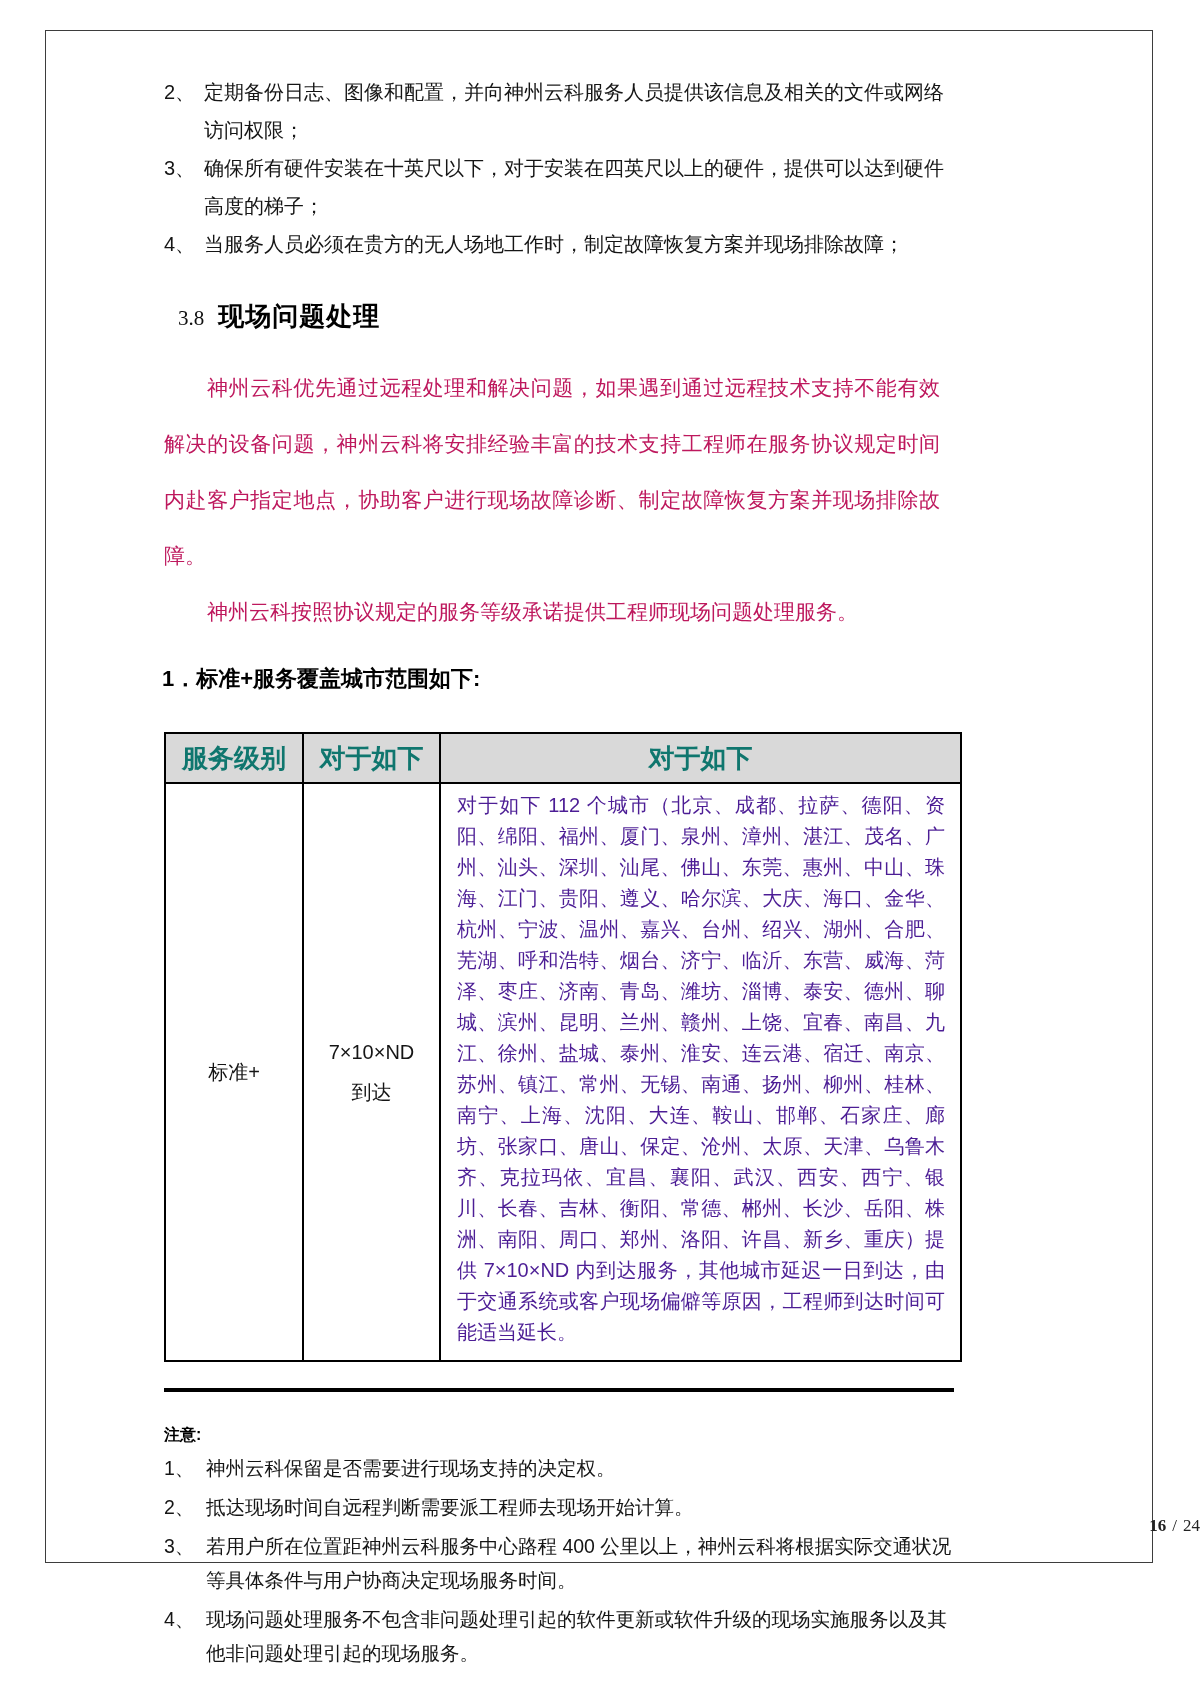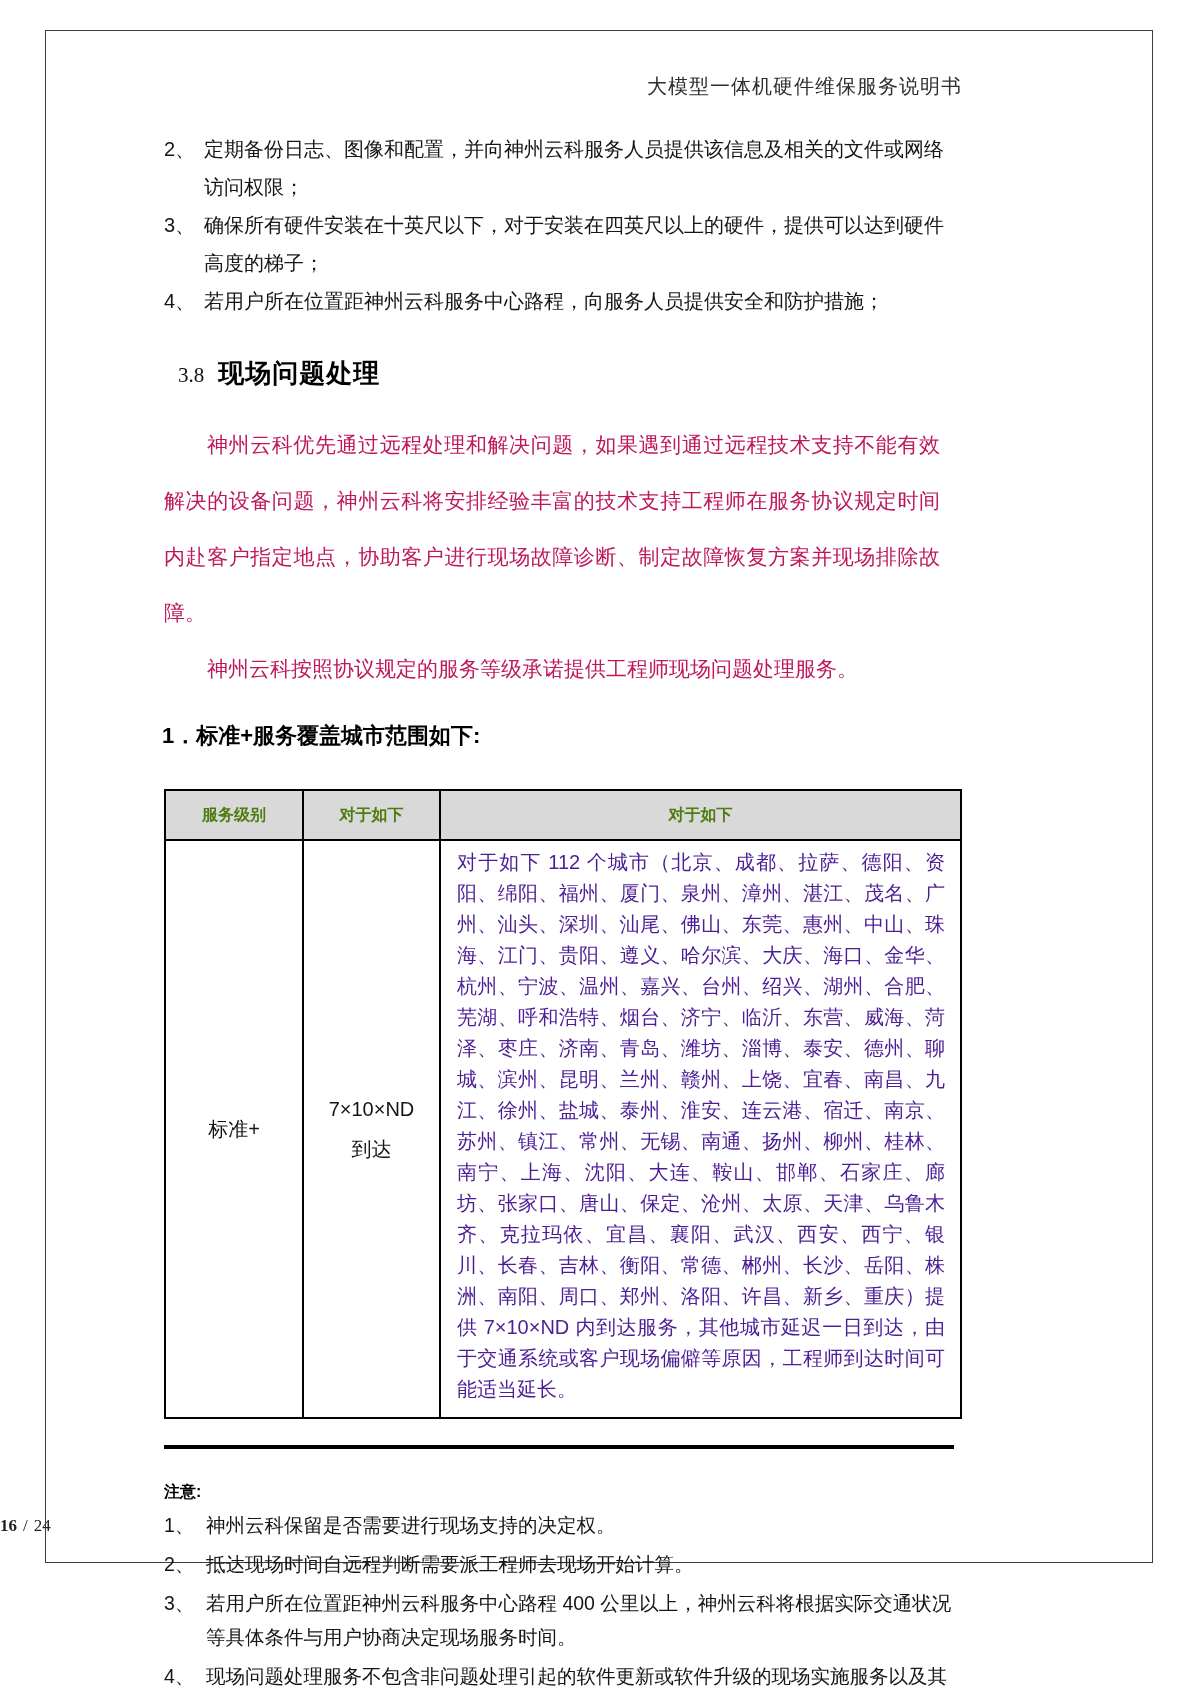--- a/index.html
+++ b/index.html
@@ -91,23 +91,23 @@
     border-collapse: collapse;
     table-layout: fixed;
   }
   .service-table th,
   .service-table td {
     border: 2px solid #000;
   }
   .service-table th {
     background: #d9d9d9;
     height: 46px;
-    font-size: 16px;
-    font-weight: bold;
-    color: #4d7c0f;
+    font-size: 26px;
+    font-weight: bold;
+    color: #0f766e;
   }
   .col-level { width: 134px; }
   .col-resp  { width: 133px; }
   .cell-center {
     text-align: center;
     vertical-align: middle;
     font-size: 20px;
     color: #151515;
   }
   .resp-lines div { line-height: 40px; }
@@ -140,48 +140,47 @@
   }
   .notes .num {
     flex: none;
     width: 42px;
   }
   .footer {
     position: absolute;
     left: 0;
     right: 0;
     top: 1516px;
-    text-align: left;
+    text-align: right;
     font-size: 17px;
     font-family: "Liberation Serif", serif;
     color: #222;
   }
   .footer .pg { font-weight: bold; }
   .footer .sep { padding: 0 6px; }
 </style>
 </head>
 <body>
 
 <div class="page">
   <div class="frame">
 
-    <div class="doc-header">大模型一体机硬件维保服务说明书</div>
 
     <div class="top-list">
       <div class="li">
         <span class="num">2、</span>
         <span class="txt">定期备份日志、图像和配置，并向神州云科服务人员提供该信息及相关的文件或网络访问权限；</span>
       </div>
       <div class="li">
         <span class="num">3、</span>
         <span class="txt">确保所有硬件安装在十英尺以下，对于安装在四英尺以上的硬件，提供可以达到硬件高度的梯子；</span>
       </div>
       <div class="li">
         <span class="num">4、</span>
-        <span class="txt">若用户所在位置距神州云科服务中心路程，向服务人员提供安全和防护措施；</span>
+        <span class="txt">当服务人员必须在贵方的无人场地工作时，制定故障恢复方案并现场排除故障；</span>
       </div>
     </div>
 
     <div class="section-heading">
       <span class="sec-num">3.8</span>
       <span class="sec-title">现场问题处理</span>
     </div>
 
     <p class="para first indent">神州云科优先通过远程处理和解决问题，如果遇到通过远程技术支持不能有效解决的设备问题，神州云科将安排经验丰富的技术支持工程师在服务协议规定时间内赴客户指定地点，协助客户进行现场故障诊断、制定故障恢复方案并现场排除故障。</p>
     <p class="para indent">神州云科按照协议规定的服务等级承诺提供工程师现场问题处理服务。</p>

